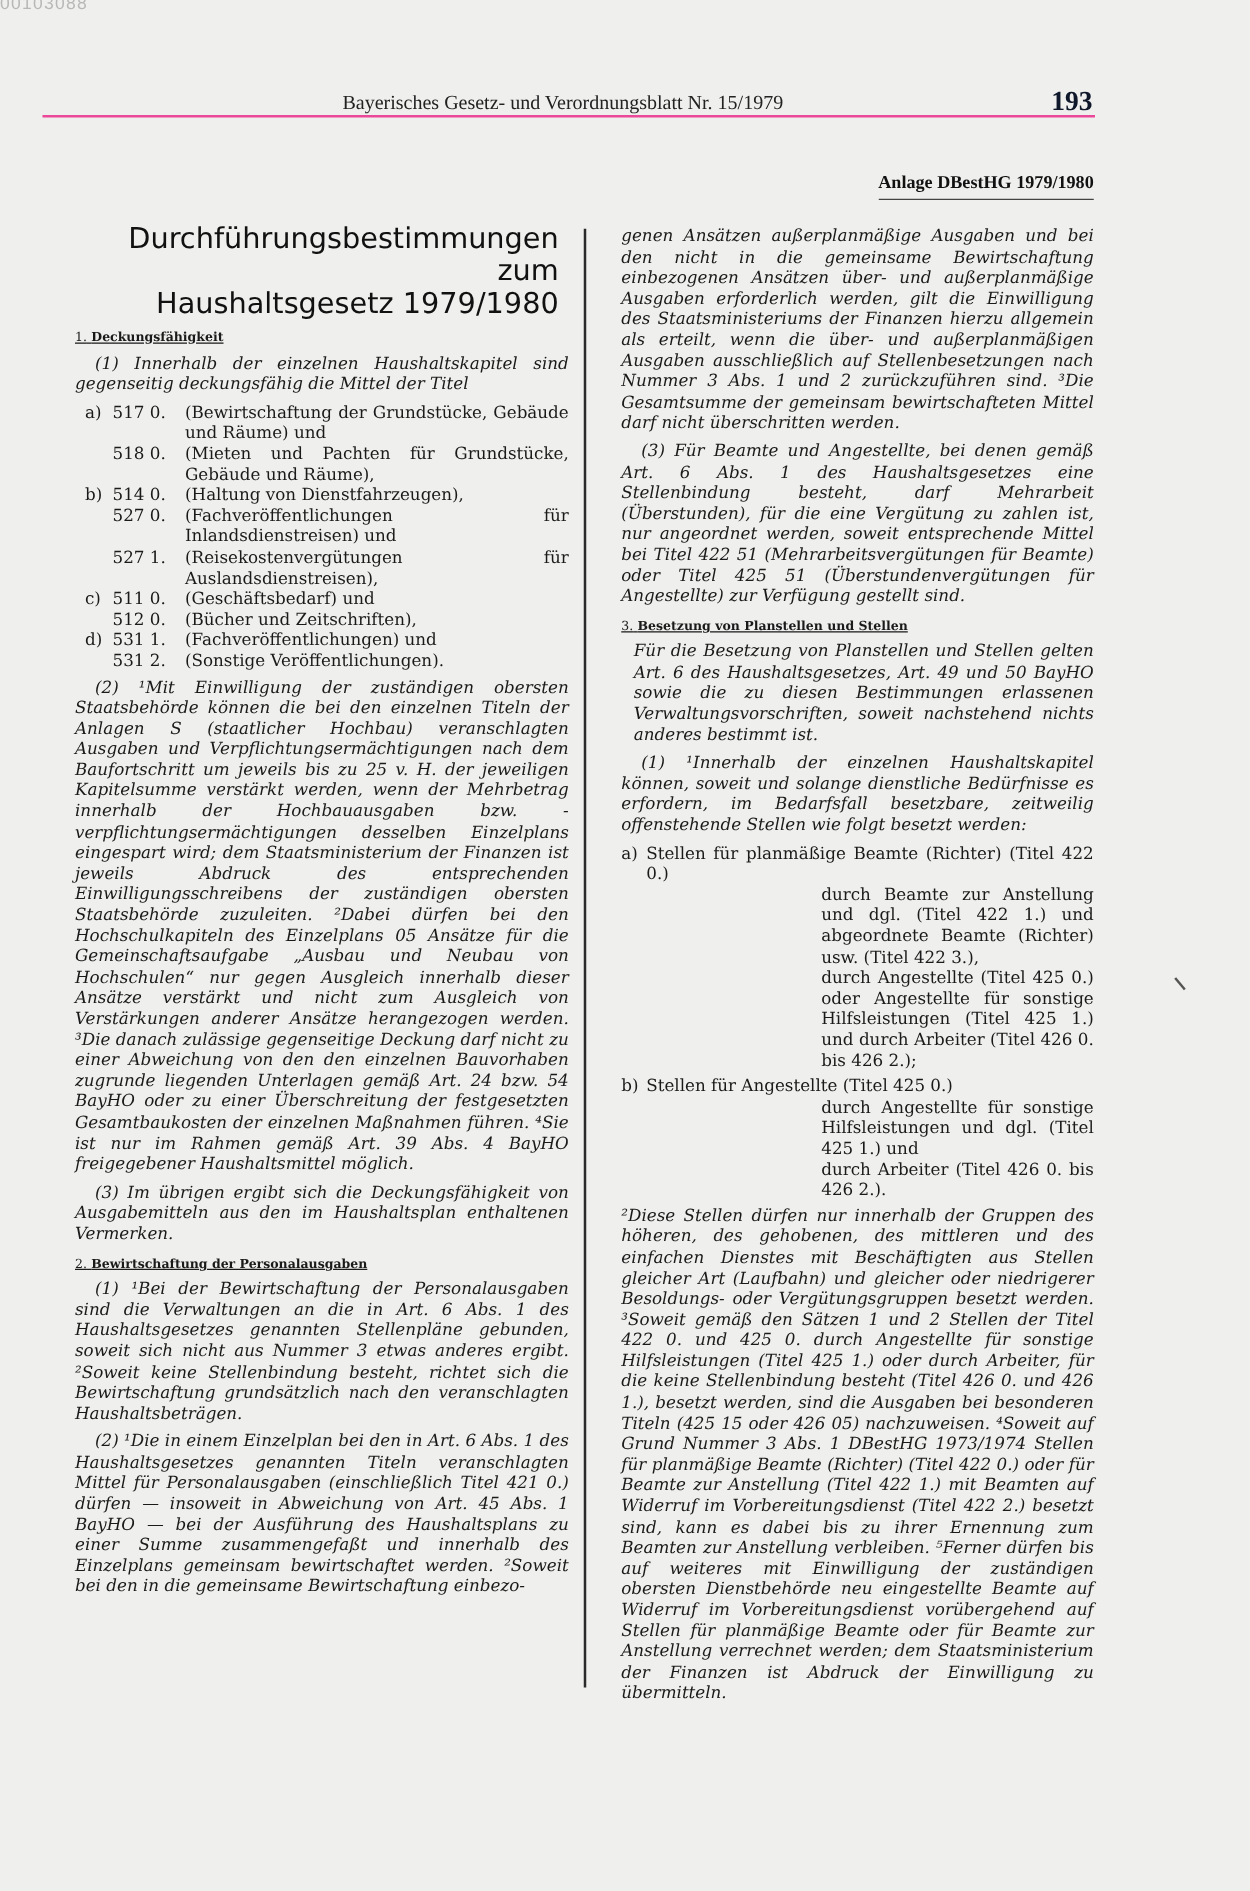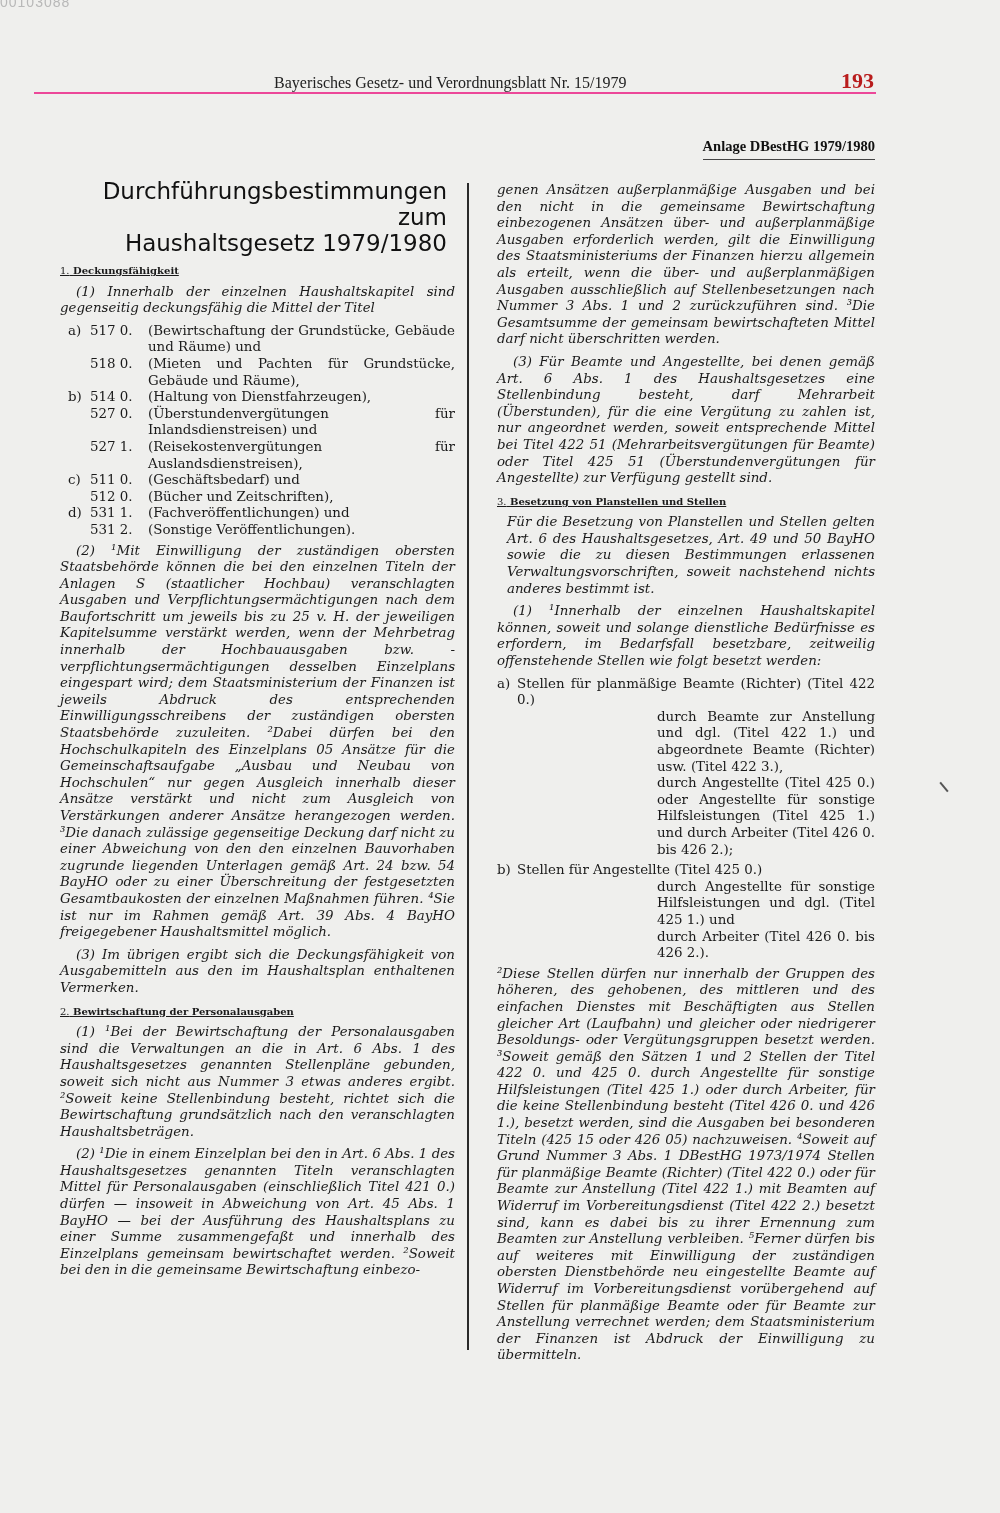--- a/index.html
+++ b/index.html
@@ -17,21 +17,21 @@
   .running-head {
     position: absolute; left: 34px; top: 62px; width: 842px; height: 30px;
     border-bottom: 2px solid #ec4899;
   }
   .running-title {
     position: absolute; left: 240px; top: 12px;
     font-family: "Liberation Serif", serif; font-size: 16px; color: #222;
   }
   .page-num {
     position: absolute; right: 2px; top: 6px;
-    font-family: "Liberation Serif", serif; font-size: 22px; font-weight: bold; color: #b91c1c;
+    font-family: "Liberation Serif", serif; font-size: 22px; font-weight: bold; color: #0f172a;
   }
   .anlage {
     position: absolute; right: 125px; top: 138px;
     font-family: "Liberation Serif", serif; font-size: 14.5px; font-weight: bold; color: #111;
     border-bottom: 1.5px solid #444; padding-bottom: 4px;
   }
   .col {
     position: absolute; top: 178px;
     font-size: 13.4px; line-height: 16.6px; text-align: justify;
   }
@@ -105,21 +105,21 @@
         <span class="txt">(Mieten und Pachten für Grundstücke, Gebäude und Räume),</span>
       </div>
     <div class="list-item">
         <span class="lbl">b)</span>
         <span class="code">514 0.</span>
         <span class="txt">(Haltung von Dienstfahrzeugen),</span>
       </div>
     <div class="list-item">
         <span class="lbl"></span>
         <span class="code">527 0.</span>
-        <span class="txt">(Überstundenvergütungen für Inlandsdienstreisen) und</span>
+        <span class="txt">(Fachveröffentlichungen für Inlandsdienstreisen) und</span>
       </div>
     <div class="list-item">
         <span class="lbl"></span>
         <span class="code">527 1.</span>
         <span class="txt">(Reisekostenvergütungen für Auslandsdienstreisen),</span>
       </div>
     <div class="list-item">
         <span class="lbl">c)</span>
         <span class="code">511 0.</span>
         <span class="txt">(Geschäftsbedarf) und</span>

